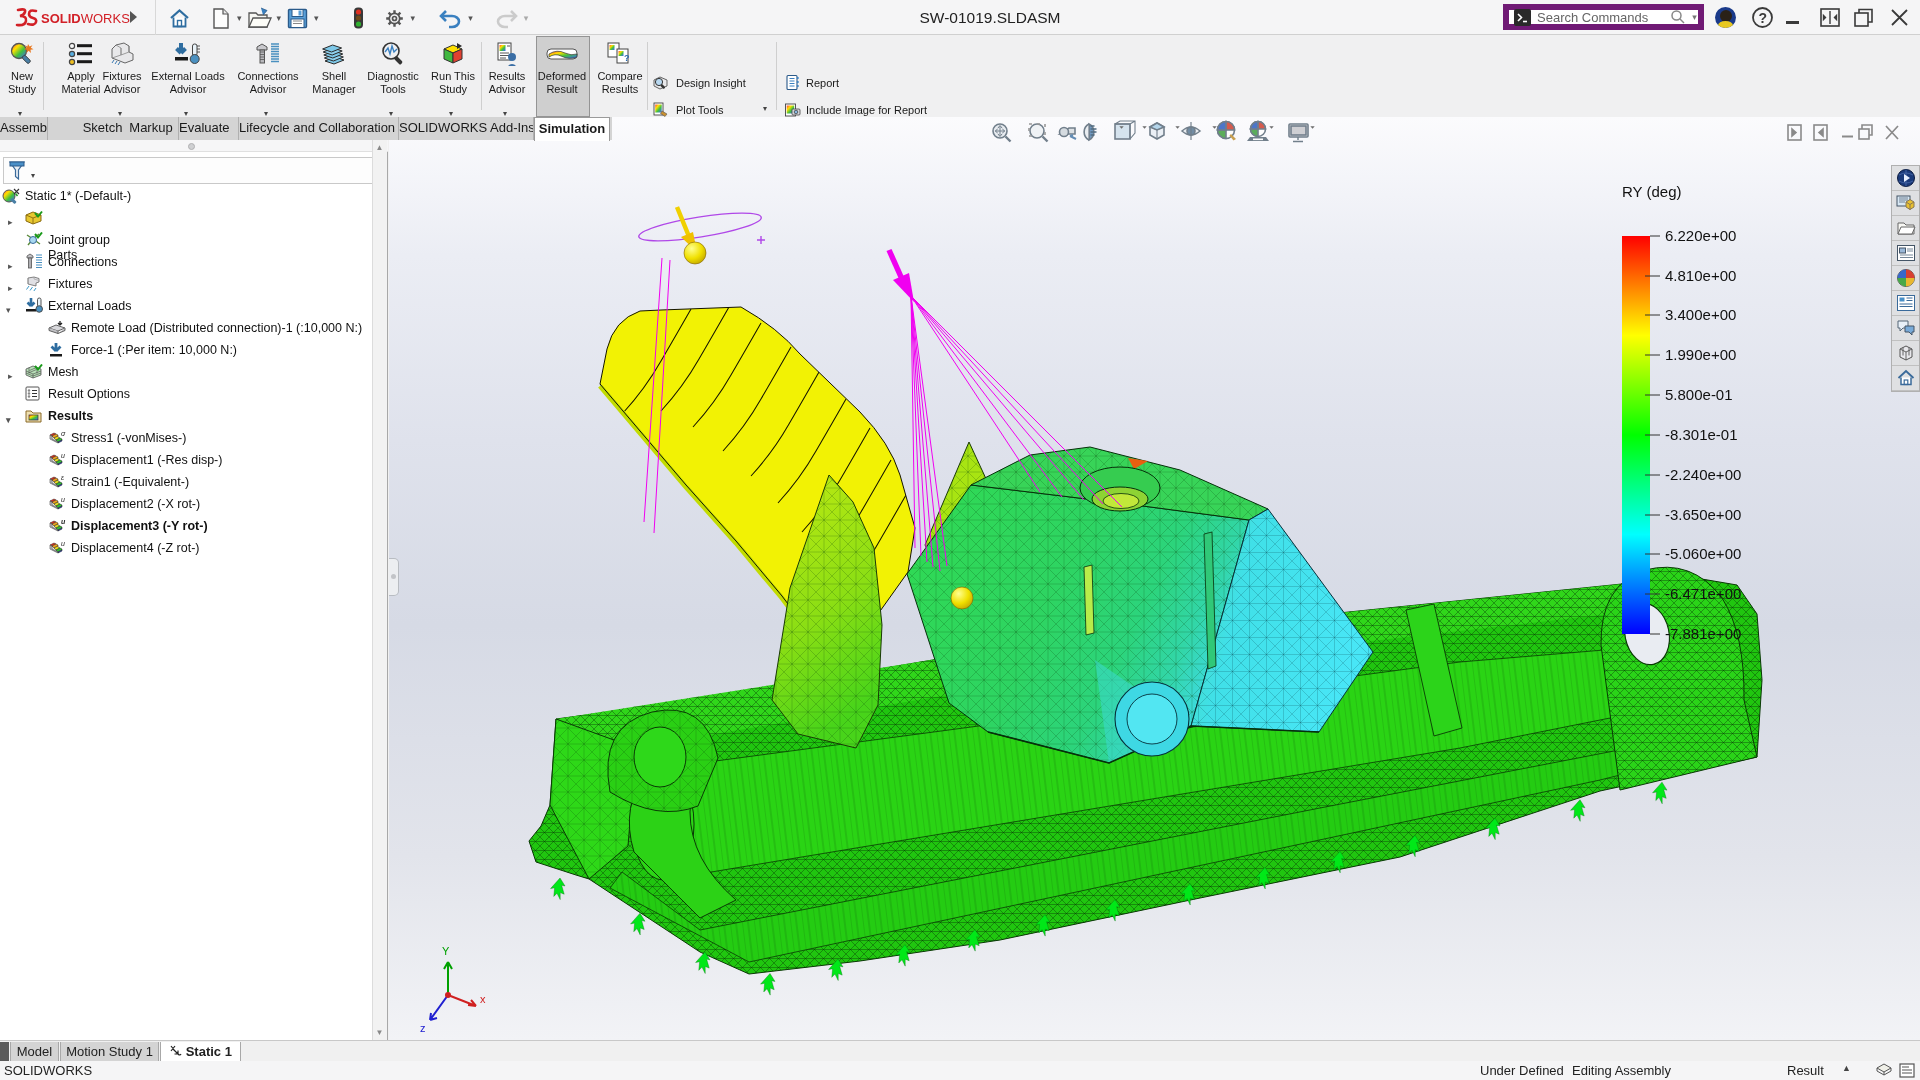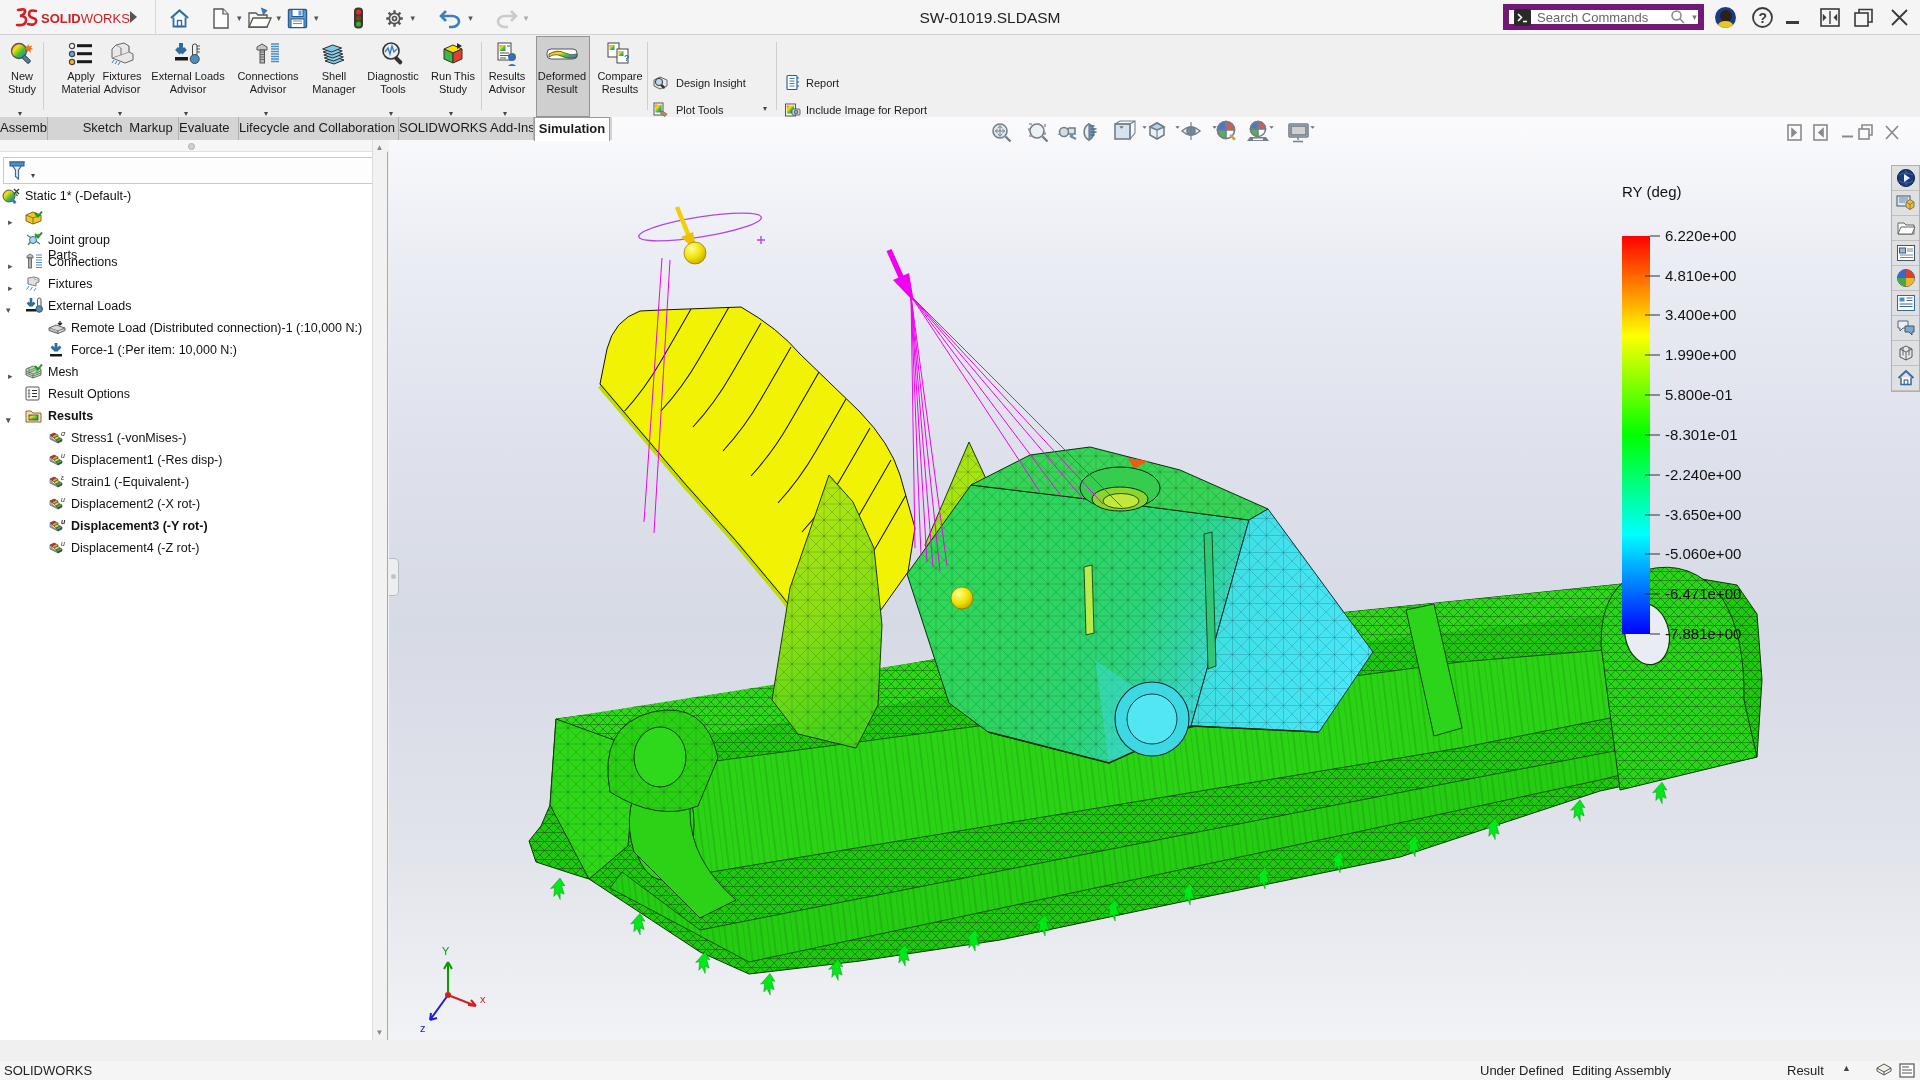--- a/index.html
+++ b/index.html
@@ -856,20 +856,28 @@
       </div>
     <div class="rt-btn">
         <svg width="20" height="20" viewBox="0 0 20 20">
           <path d="M2.5 10 L10 3 L17.5 10" fill="none" stroke="#3a6a9a" stroke-width="1.8"></path>
           <path d="M5 9.5 V16.5 H15 V9.5" fill="#fff" stroke="#3a6a9a" stroke-width="1.5"></path>
           <rect x="8.2" y="12" width="3.6" height="4.5" fill="none" stroke="#3a6a9a" stroke-width="1.2"></rect>
         </svg>
       </div>
   </div>
 
+  <div id="bottomtabs">
+    <div style="position:absolute;left:0;top:1px;width:9px;height:19px;background:#5a5a5a;"></div>
+    <div class="btab" style="left:10px;width:49px;text-align:center;padding:0;">Model</div>
+    <div class="btab" style="left:60px;width:99px;text-align:center;padding:0;">Motion Study 1</div>
+    <div class="btab active" style="left:160px;width:81px;text-align:center;padding:0;"><svg width="13" height="13" viewBox="0 0 13 13" style="vertical-align:-2px;">
+          <path d="M2 1 L6 6 M6 1 L2 6 M4 4 L9 9 Q11 11 12 9 M9 9 l0 -3.5 M9 9 l-3.5 0" stroke="#222" stroke-width="1.2" fill="none"></path>
+        </svg> <b>Static 1</b></div>
+  </div>
   <div id="statusbar">
     <span style="position:absolute;left:4px;top:2px;">SOLIDWORKS</span>
     <span style="position:absolute;left:1480px;top:2px;">Under Defined</span>
     <span style="position:absolute;left:1572px;top:2px;">Editing Assembly</span>
     <span style="position:absolute;left:1787px;top:2px;">Result</span>
     <span style="position:absolute;left:1842px;top:2px;font-size:9px;color:#444;">▲</span>
     <svg style="position:absolute;left:1876px;top:2px;" width="17" height="15" viewBox="0 0 17 15">
         <path d="M1 5 L8 1 L15 5 L8 9 Z" fill="#f0f0e8" stroke="#555" stroke-width="1"></path>
         <path d="M1 5 v3 L8 12 v-3 M15 5 v3 L8 12" fill="none" stroke="#555" stroke-width="1"></path>
       </svg>

